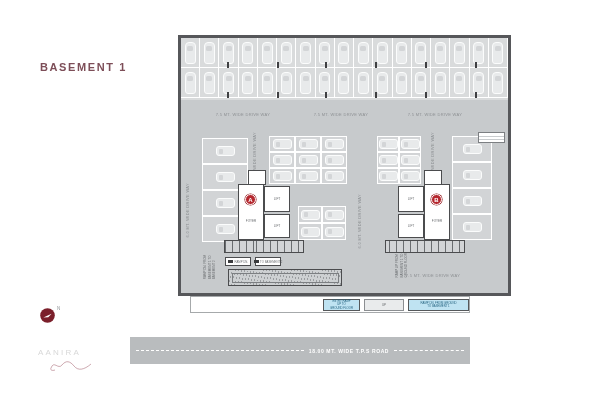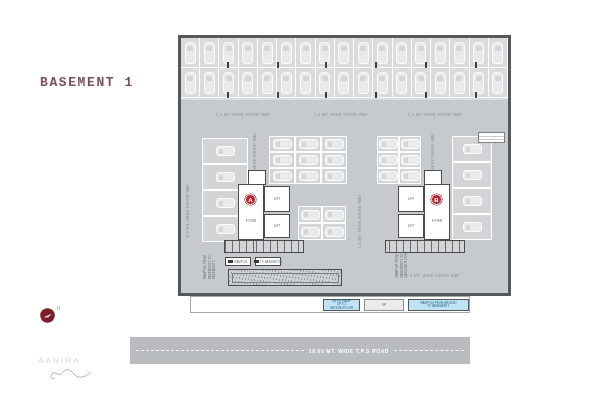--- a/index.html
+++ b/index.html
@@ -1,24 +1,24 @@
 <!DOCTYPE html>
 <html><head>
 <meta charset="utf-8">
 <style>
   html,body{margin:0;padding:0;background:#fff;}
   .canvas{position:relative;width:600px;height:400px;background:#ffffff;overflow:hidden;
           font-family:"Liberation Sans",sans-serif;}
 
   
-  .page-title{position:absolute;left:40px;top:75px;font-size:13px;font-weight:600;
-              letter-spacing:1.6px;color:#7d4e58;font-family:Liberation Mono, monospace;}
+  .page-title{position:absolute;left:40px;top:61px;font-size:11px;font-weight:600;
+              letter-spacing:1.6px;color:#7d4e58;}
   .north{position:absolute;left:40px;top:308px;width:24px;height:18px;}
   .north .n-lbl{position:absolute;left:17px;top:-2px;font-size:4.5px;color:#8f9295;}
-  .logo{position:absolute;left:38px;top:348px;margin-top:8px;}
+  .logo{position:absolute;left:38px;top:348px;}
   .logo .logo-name{font-size:8px;letter-spacing:2.2px;color:#d8d8d8;font-weight:400;}
   .logo svg{display:block;margin:1px 0 0 10px;}
 
   
   .plan{position:absolute;left:178px;top:35px;width:333px;height:261px;box-sizing:border-box;
         border:3px solid #56575a;background:#c7cacc;}
   .plan-inner{position:absolute;inset:0;}
 
   
   .band{position:absolute;left:0;top:0;width:327px;height:62px;background:#d9dbdc;}

